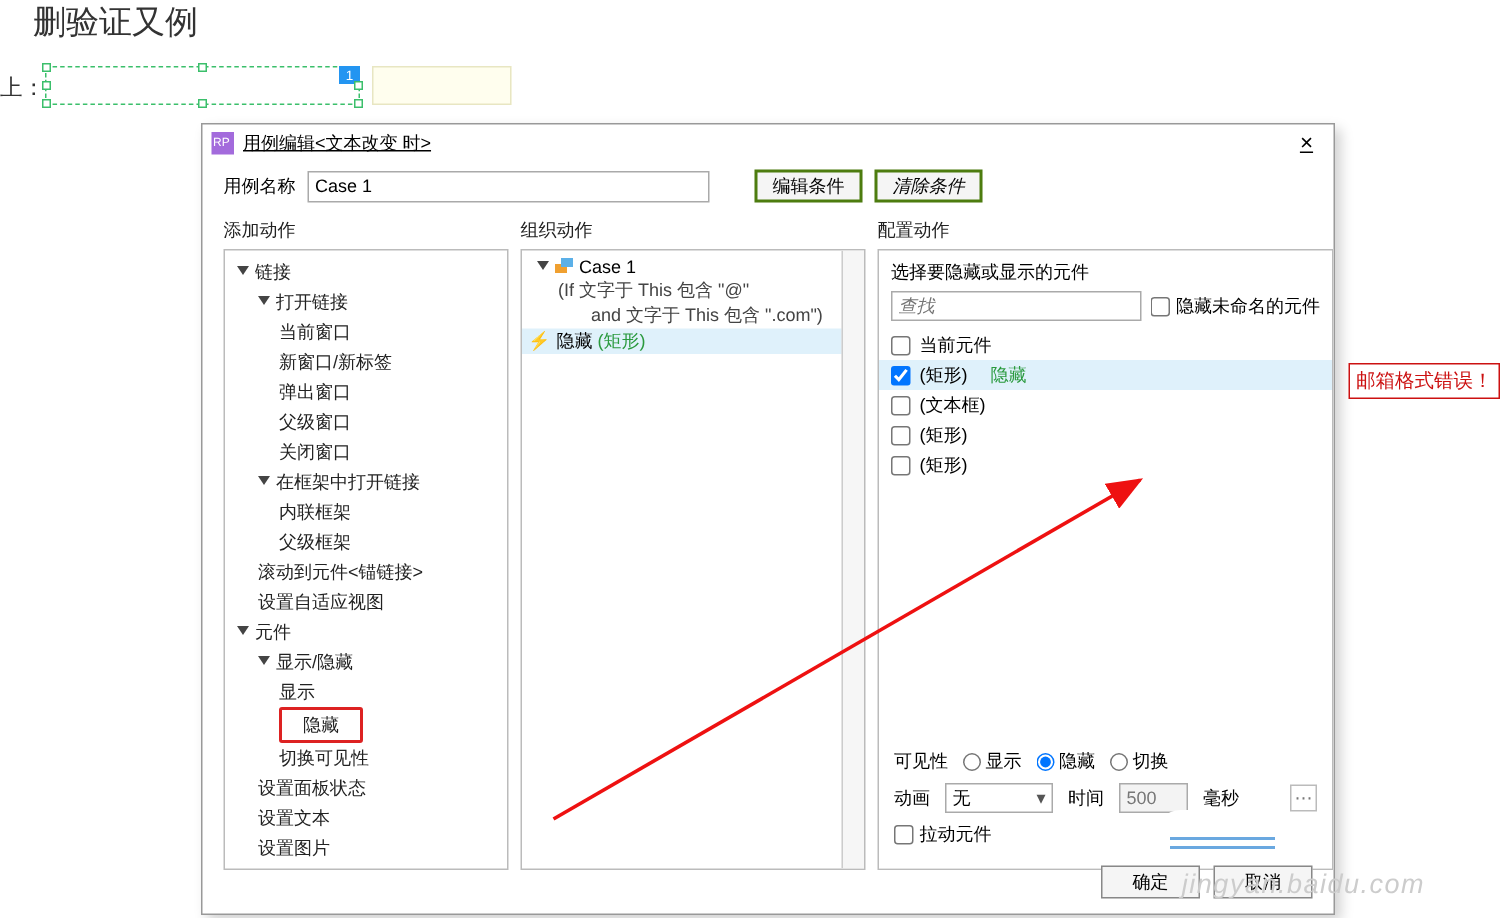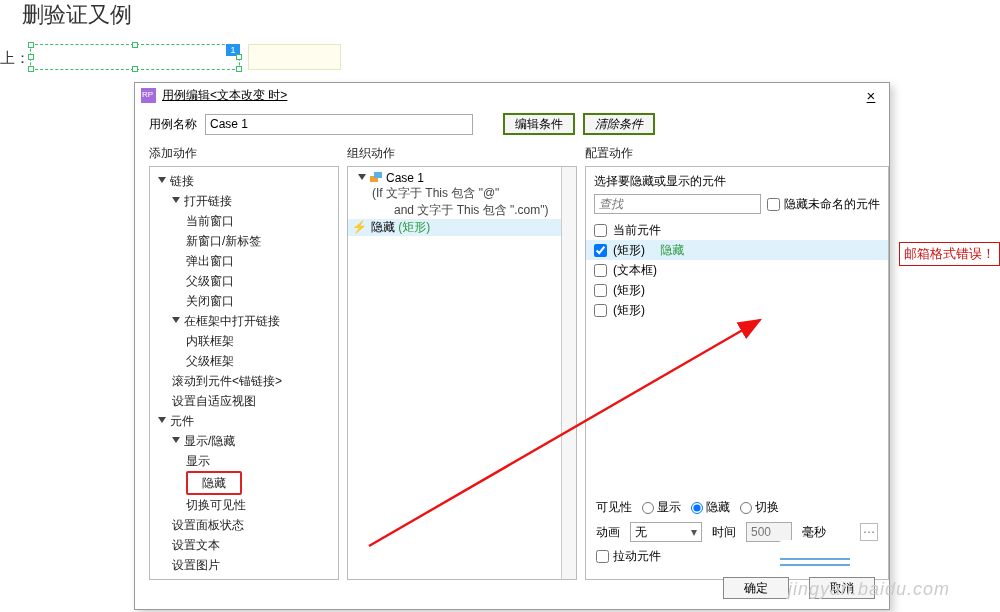--- a/index.html
+++ b/index.html
@@ -64,21 +64,21 @@
 
   .cfg-bottom { position: absolute; left: 0; right: 0; bottom: 0; border-top: 0 solid #ccc; padding: 8px 10px 8px 10px; background: #fff; }
   .cfg-line { display: flex; align-items: center; gap: 10px; margin-bottom: 6px; }
   .radio { display: flex; align-items: center; gap: 3px; }
   .radio input { width: 12px; height: 12px; }
   .sel-no { width: 72px; height: 20px; border: 1px solid #aaa; background: #fff; display: inline-flex; align-items: center; padding: 0 4px; }
   .sel-no::after { content: "▾"; margin-left: auto; color: #555; }
   .num { width: 46px; height: 20px; border: 1px solid #aaa; background: #f3f3f3; color: #777; text-align: left; padding: 0 4px; }
   .more-ico { width: 18px; height: 18px; border: 1px solid #bbb; display: inline-flex; align-items: center; justify-content: center; color: #777; }
 
-  .dlg-footer { position: absolute; right: 14px; bottom: 10px; display: flex; gap: 20px; }
+  .dlg-footer { position: absolute; right: 14px; bottom: 10px; display: flex; gap: 9px; }
   .btn-f { width: 66px; height: 22px; border: 1px solid #888; background: #f5f5f5; cursor: pointer; }
 
   .callout { position: absolute; right: 0; top: 242px; padding: 2px 4px; border: 1px solid #c11; background: #fff; color: #c11; font-size: 13px; }
 
   .arrow-svg { position: absolute; left: 0; top: 0; pointer-events: none; }
   .wm { position: absolute; right: 50px; bottom: 12px; color: #ccc; font-size: 18px; font-style: italic; letter-spacing: 1px; text-align: center; }
   .wm-cloud { position:absolute; right:140px; bottom:38px; width:90px; height:34px; border-radius:20px; background:#fff; }
   .wm-cloud::before { content:""; position:absolute; left:10px; top:18px; width:70px; height:2px; background:#6aa8e0; }
   .wm-cloud::after { content:""; position:absolute; left:10px; top:24px; width:70px; height:2px; background:#6aa8e0; }
 </style>

